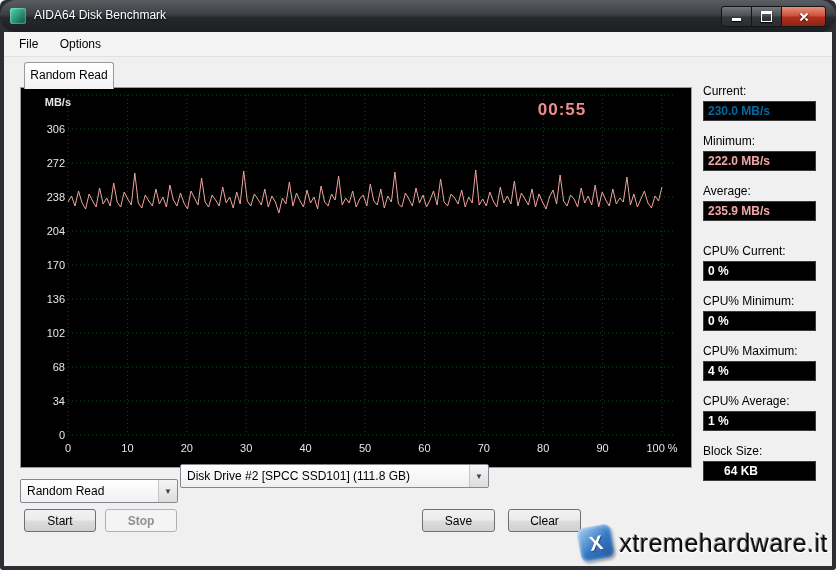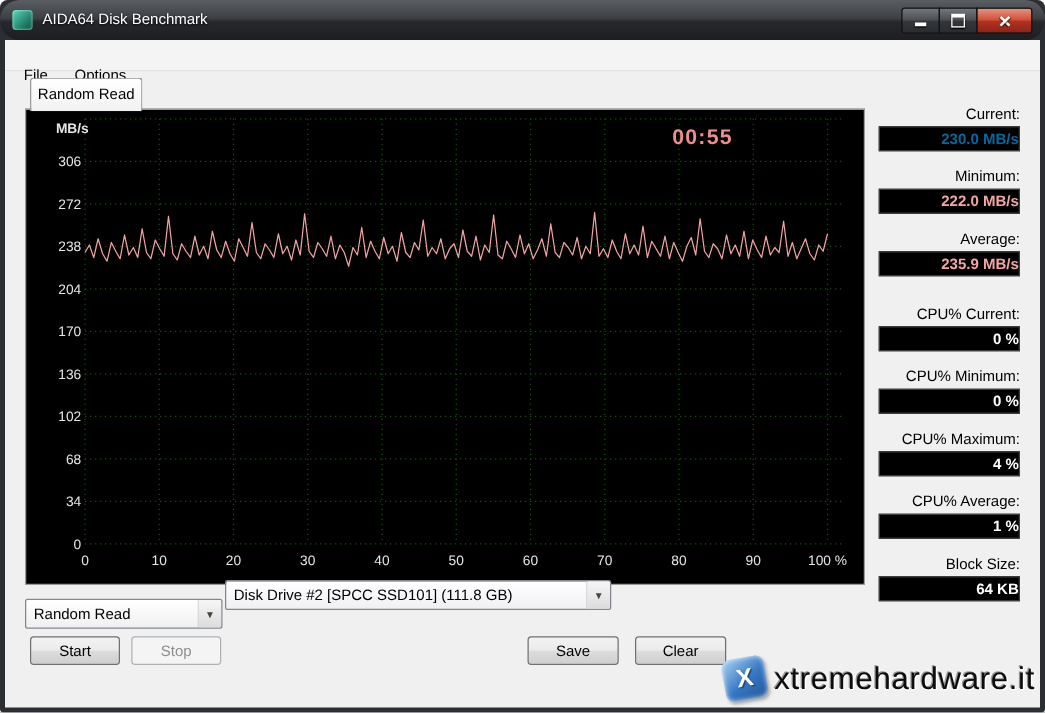--- a/index.html
+++ b/index.html
@@ -24,52 +24,52 @@
   .glyph-max{width:9px;height:7px;border:1px solid #fff;border-top-width:3px;box-shadow:0 1px 1px #000;}
   .glyph-close{position:relative;width:12px;height:12px;}
   .glyph-close::before,.glyph-close::after{content:"";position:absolute;left:1px;top:5px;width:10px;height:2px;
           background:#fff;box-shadow:0 1px 1px rgba(0,0,0,.6);}
   .glyph-close::before{transform:rotate(45deg);}
   .glyph-close::after{transform:rotate(-45deg);}
   
   .client{position:absolute;left:4px;top:32px;width:828px;height:534px;background:#f0f0f0;}
   .menubar{position:absolute;left:0;top:0;width:828px;height:24px;background:#f4f4f4;
            border-bottom:1px solid #e2e2e2;line-height:24px;font-size:12px;color:#000;}
-  .menu-item{display:inline-block;padding:16px 9px;cursor:default;}
+  .menu-item{display:inline-block;padding:0 9px;cursor:default;}
   .menu-item:first-child{margin-left:6px;}
   
   .tab{position:absolute;left:20px;top:30px;width:88px;height:26px;z-index:2;
        background:linear-gradient(#ffffff,#f2f2f2);border:1px solid #9a9a9a;border-bottom:none;
        border-radius:3px 3px 0 0;font-size:12px;color:#000;text-align:center;line-height:25px;cursor:default;}
   
   .chartbox{position:absolute;left:16px;top:55px;width:672px;height:381px;background:#000;
             border:1px solid #9a9a9a;box-sizing:border-box;}
   .chartbox svg{display:block;font-family:"Liberation Sans",sans-serif;}
   
-  .stats{position:absolute;left:699px;top:52px;width:113px;display:flex;flex-direction:column;text-align:right;}
+  .stats{position:absolute;left:699px;top:52px;width:113px;display:flex;flex-direction:column;}
   .stat{margin-bottom:13px;}
   .stat.gap-top{margin-top:10px;}
   .stat-label{font-size:12px;color:#000;margin-bottom:3px;}
   .stat-value{height:18px;background:#000;border:1px solid #3c3c3c;font-size:12px;font-weight:bold;
               line-height:18px;padding-left:4px;color:#fff;}
   
   .combo{position:absolute;height:24px;box-sizing:border-box;border:1px solid #828790;border-radius:2px;
          background:linear-gradient(#ffffff,#f0f0f3);display:flex;align-items:center;cursor:default;}
   .combo-text{flex:1;font-size:12px;color:#000;padding-left:6px;white-space:nowrap;overflow:hidden;}
   .combo-btn{width:18px;height:100%;display:flex;align-items:center;justify-content:center;
              background:linear-gradient(#f6f6f6,#dcdcdc);border-left:1px solid #c6c6c6;
              font-size:8px;color:#444;border-radius:0 2px 2px 0;}
   #combo-mode{left:16px;top:447px;width:158px;}
   #combo-drive{left:176px;top:432px;width:309px;}
   
   .btn{position:absolute;top:477px;height:23px;box-sizing:border-box;border:1px solid #707070;border-radius:3px;
        background:linear-gradient(#f2f2f2,#ebebeb 48%,#dddddd 52%,#cfcfcf);
        font-size:12px;color:#000;text-align:center;line-height:21px;cursor:pointer;
        font-family:"Liberation Sans",sans-serif;}
-  .btn.disabled{border-color:#aeb2b7;color:#8f8f8f;background:#f4f4f4;cursor:default;}
+  .btn.disabled{border-color:#aeb2b7;color:#8f8f8f;background:#f4f4f4;cursor:default;font-weight:bold;}
   #btn-start{left:20px;width:72px;}
   #btn-stop{left:101px;width:72px;}
   #btn-save{left:418px;width:73px;}
   #btn-clear{left:504px;width:73px;}
   
   .watermark{position:absolute;right:4px;bottom:6px;display:flex;align-items:center;z-index:5;opacity:.95;}
   .wm-logo{width:34px;height:34px;border-radius:7px;transform:rotate(-10deg);margin-right:6px;
            background:linear-gradient(145deg,#a6d2f5,#2a6fc0 55%,#1a4e8f);
            box-shadow:inset 0 0 4px #dff0ff,1px 2px 3px rgba(0,0,0,.35);
            display:flex;align-items:center;justify-content:center;

